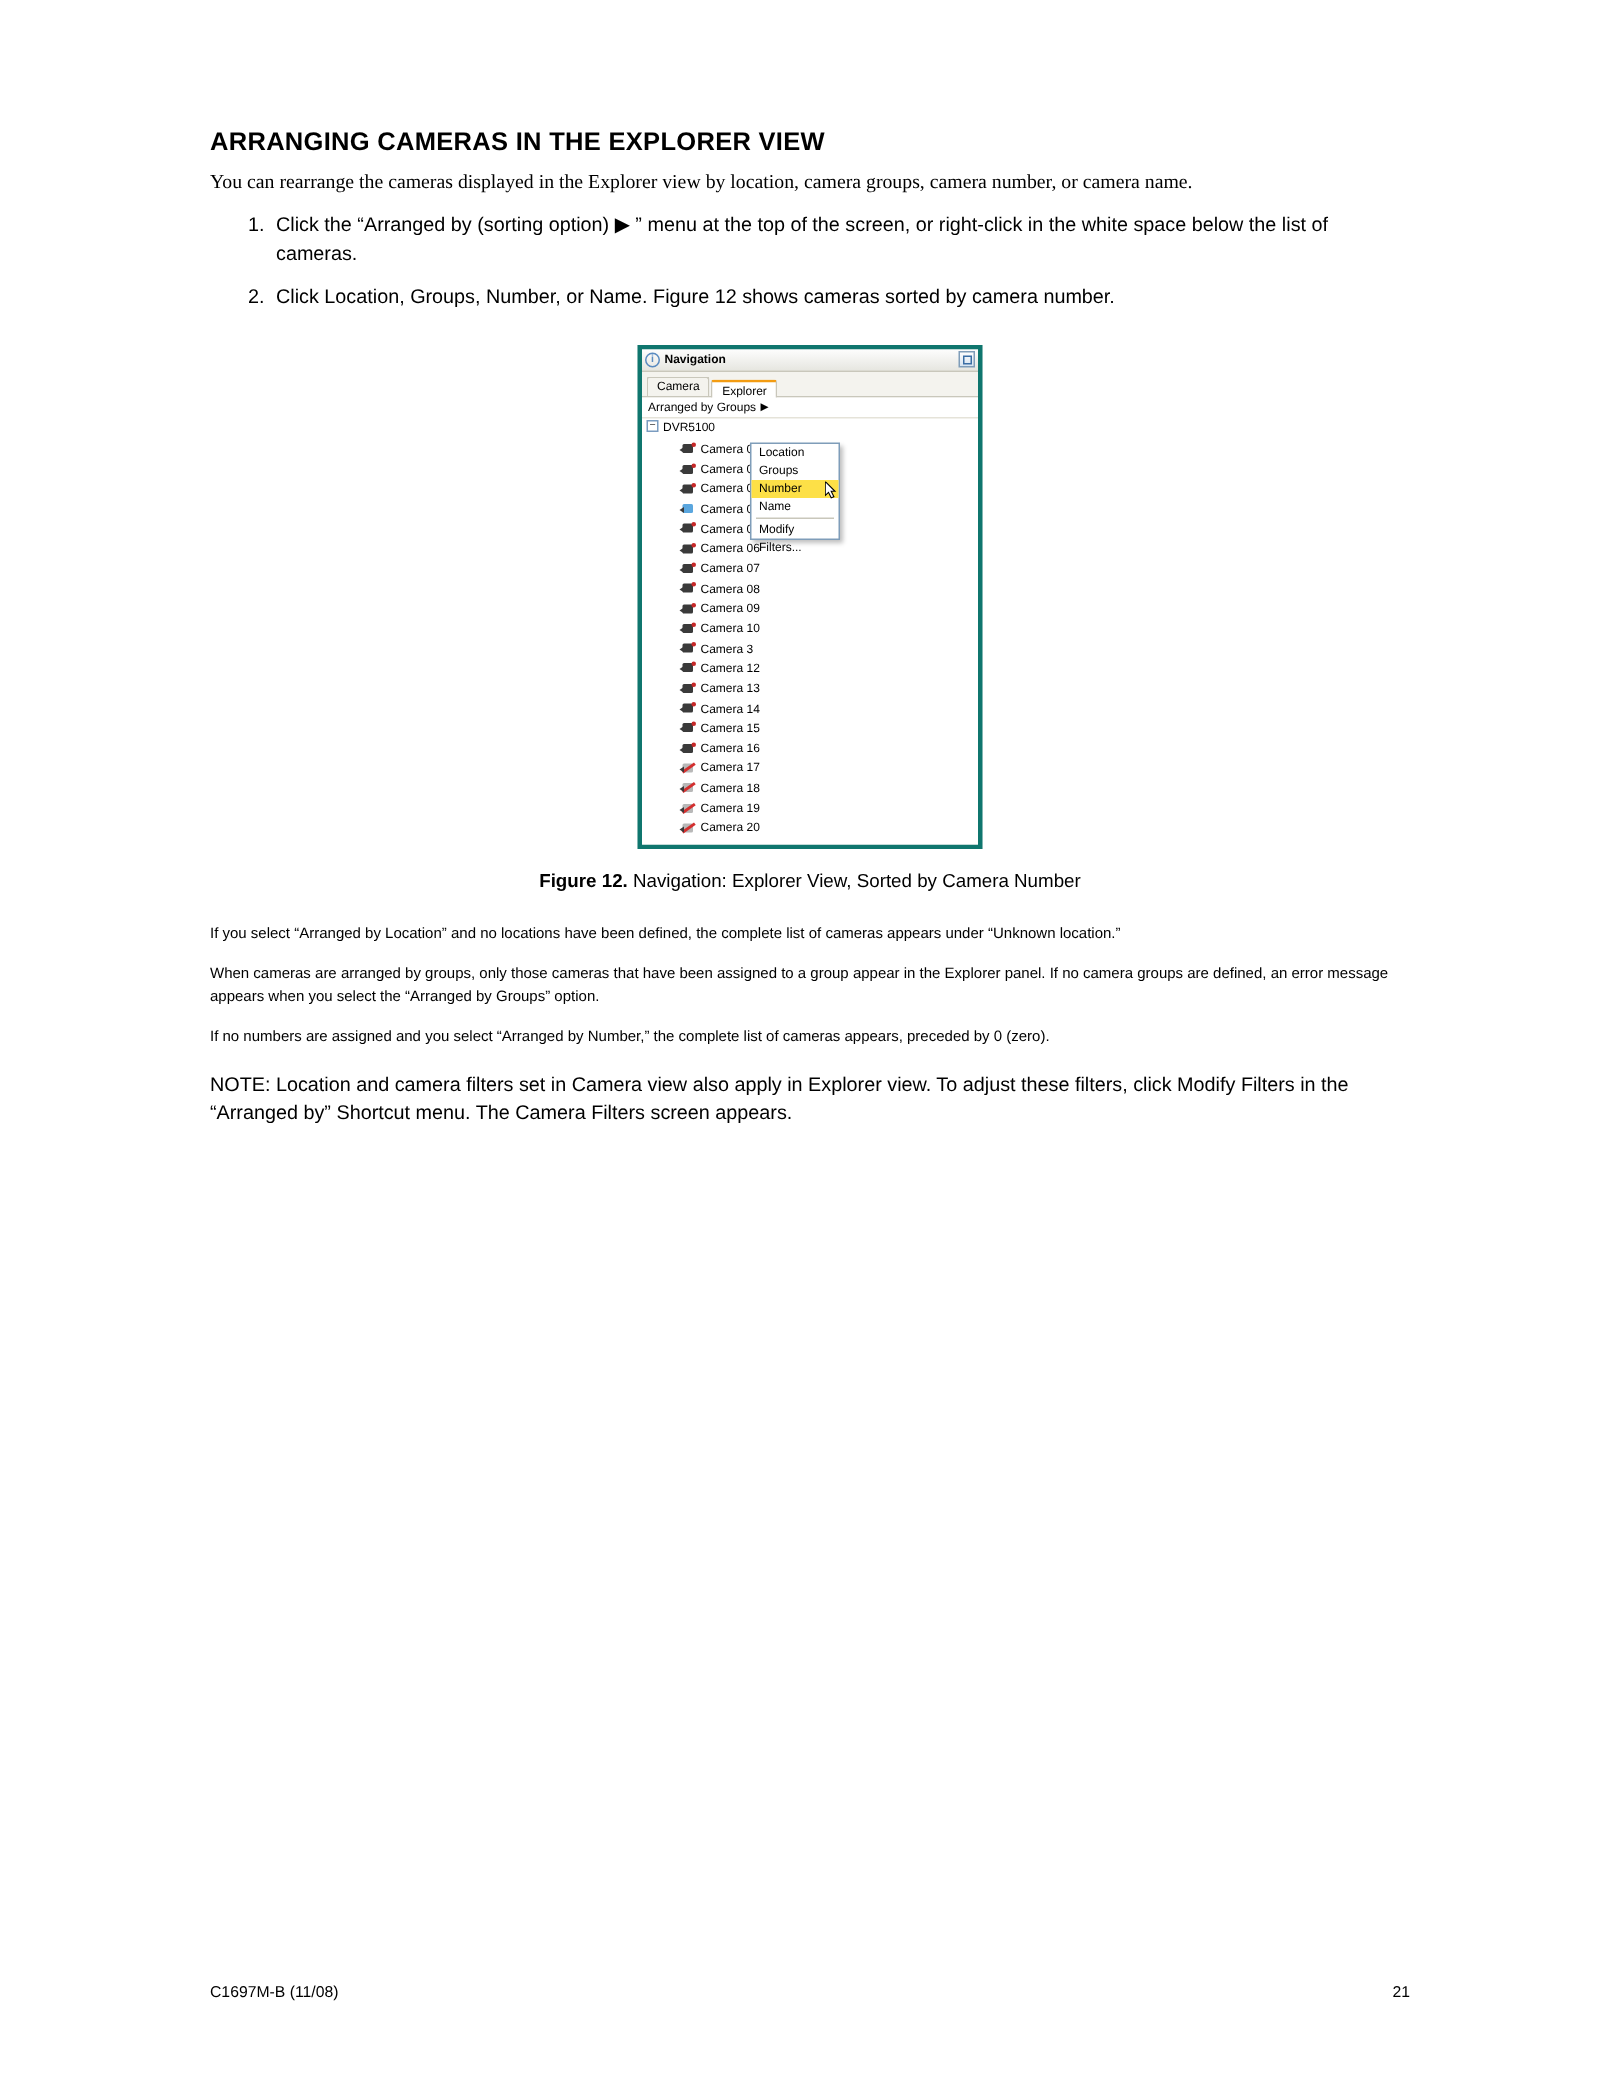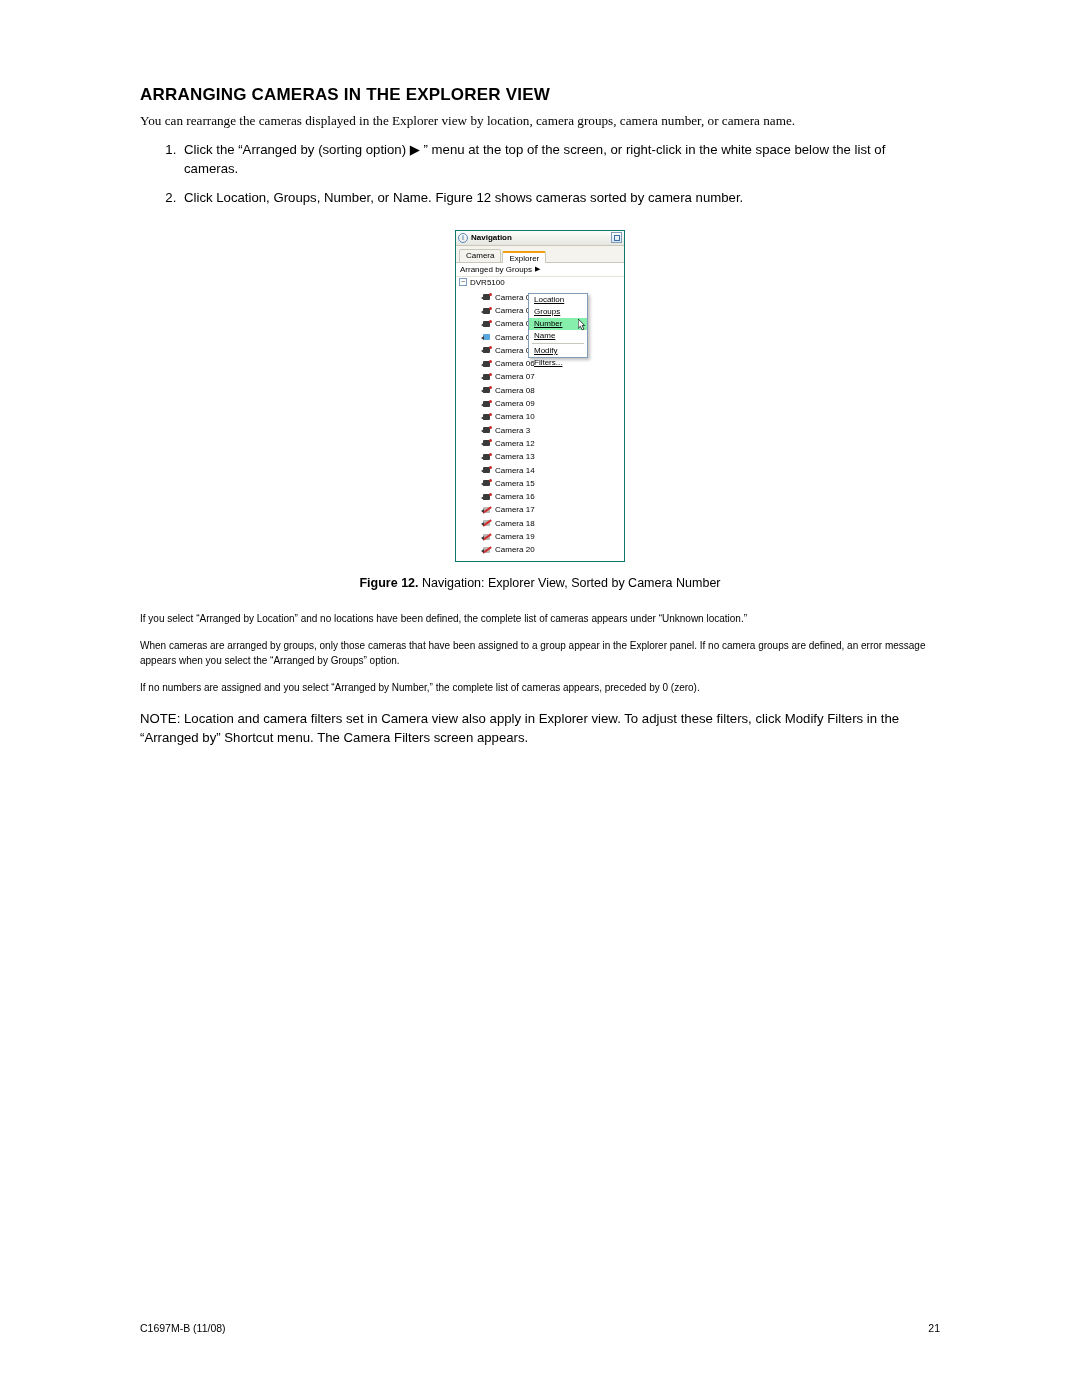--- a/index.html
+++ b/index.html
@@ -28,22 +28,22 @@
     font-size: 13.2px;
     line-height: 1.45;
     padding-left: 40px;
     margin-bottom: 22px;
   }
   ol li { margin-bottom: 10px; padding-left: 4px; }
 
   
   .figure-wrap { width: 100%; display: flex; flex-direction: column; align-items: center; }
   .nav-panel {
-    width: 170px;
-    border: 1px solid #0f766e;
+    width: 230px;
+    border: 3px solid #0f766e;
     background: #f4f3ee;
     font-family: Tahoma, Arial, sans-serif;
     font-size: 8px;
     color: #000;
     margin-bottom: 14px;
   }
   .titlebar {
     display: flex;
     align-items: center;
     height: 15px;
@@ -169,30 +169,29 @@
 
   
   .dropdown {
     position: absolute;
     top: 30px; left: 72px;
     width: 60px;
     background: #fff;
     border: 1px solid #7f9db9;
     box-shadow: 2px 2px 3px rgba(0,0,0,0.25);
     z-index: 5;
-    text-decoration: underline;
   }
   .dropdown .ditem {
     height: 12px;
     line-height: 12px;
     padding: 0 5px;
     font-size: 8px;
   }
   .dropdown .ditem.hover {
-    background: #86efac;
+    background: #fde047;
   }
   .dropdown .dsep {
     height: 1px; margin: 1px 3px;
     background: #c9c7bb;
   }
   .cursor {
     position: absolute;
     top: 56px; left: 122px;
     z-index: 6;
   }

